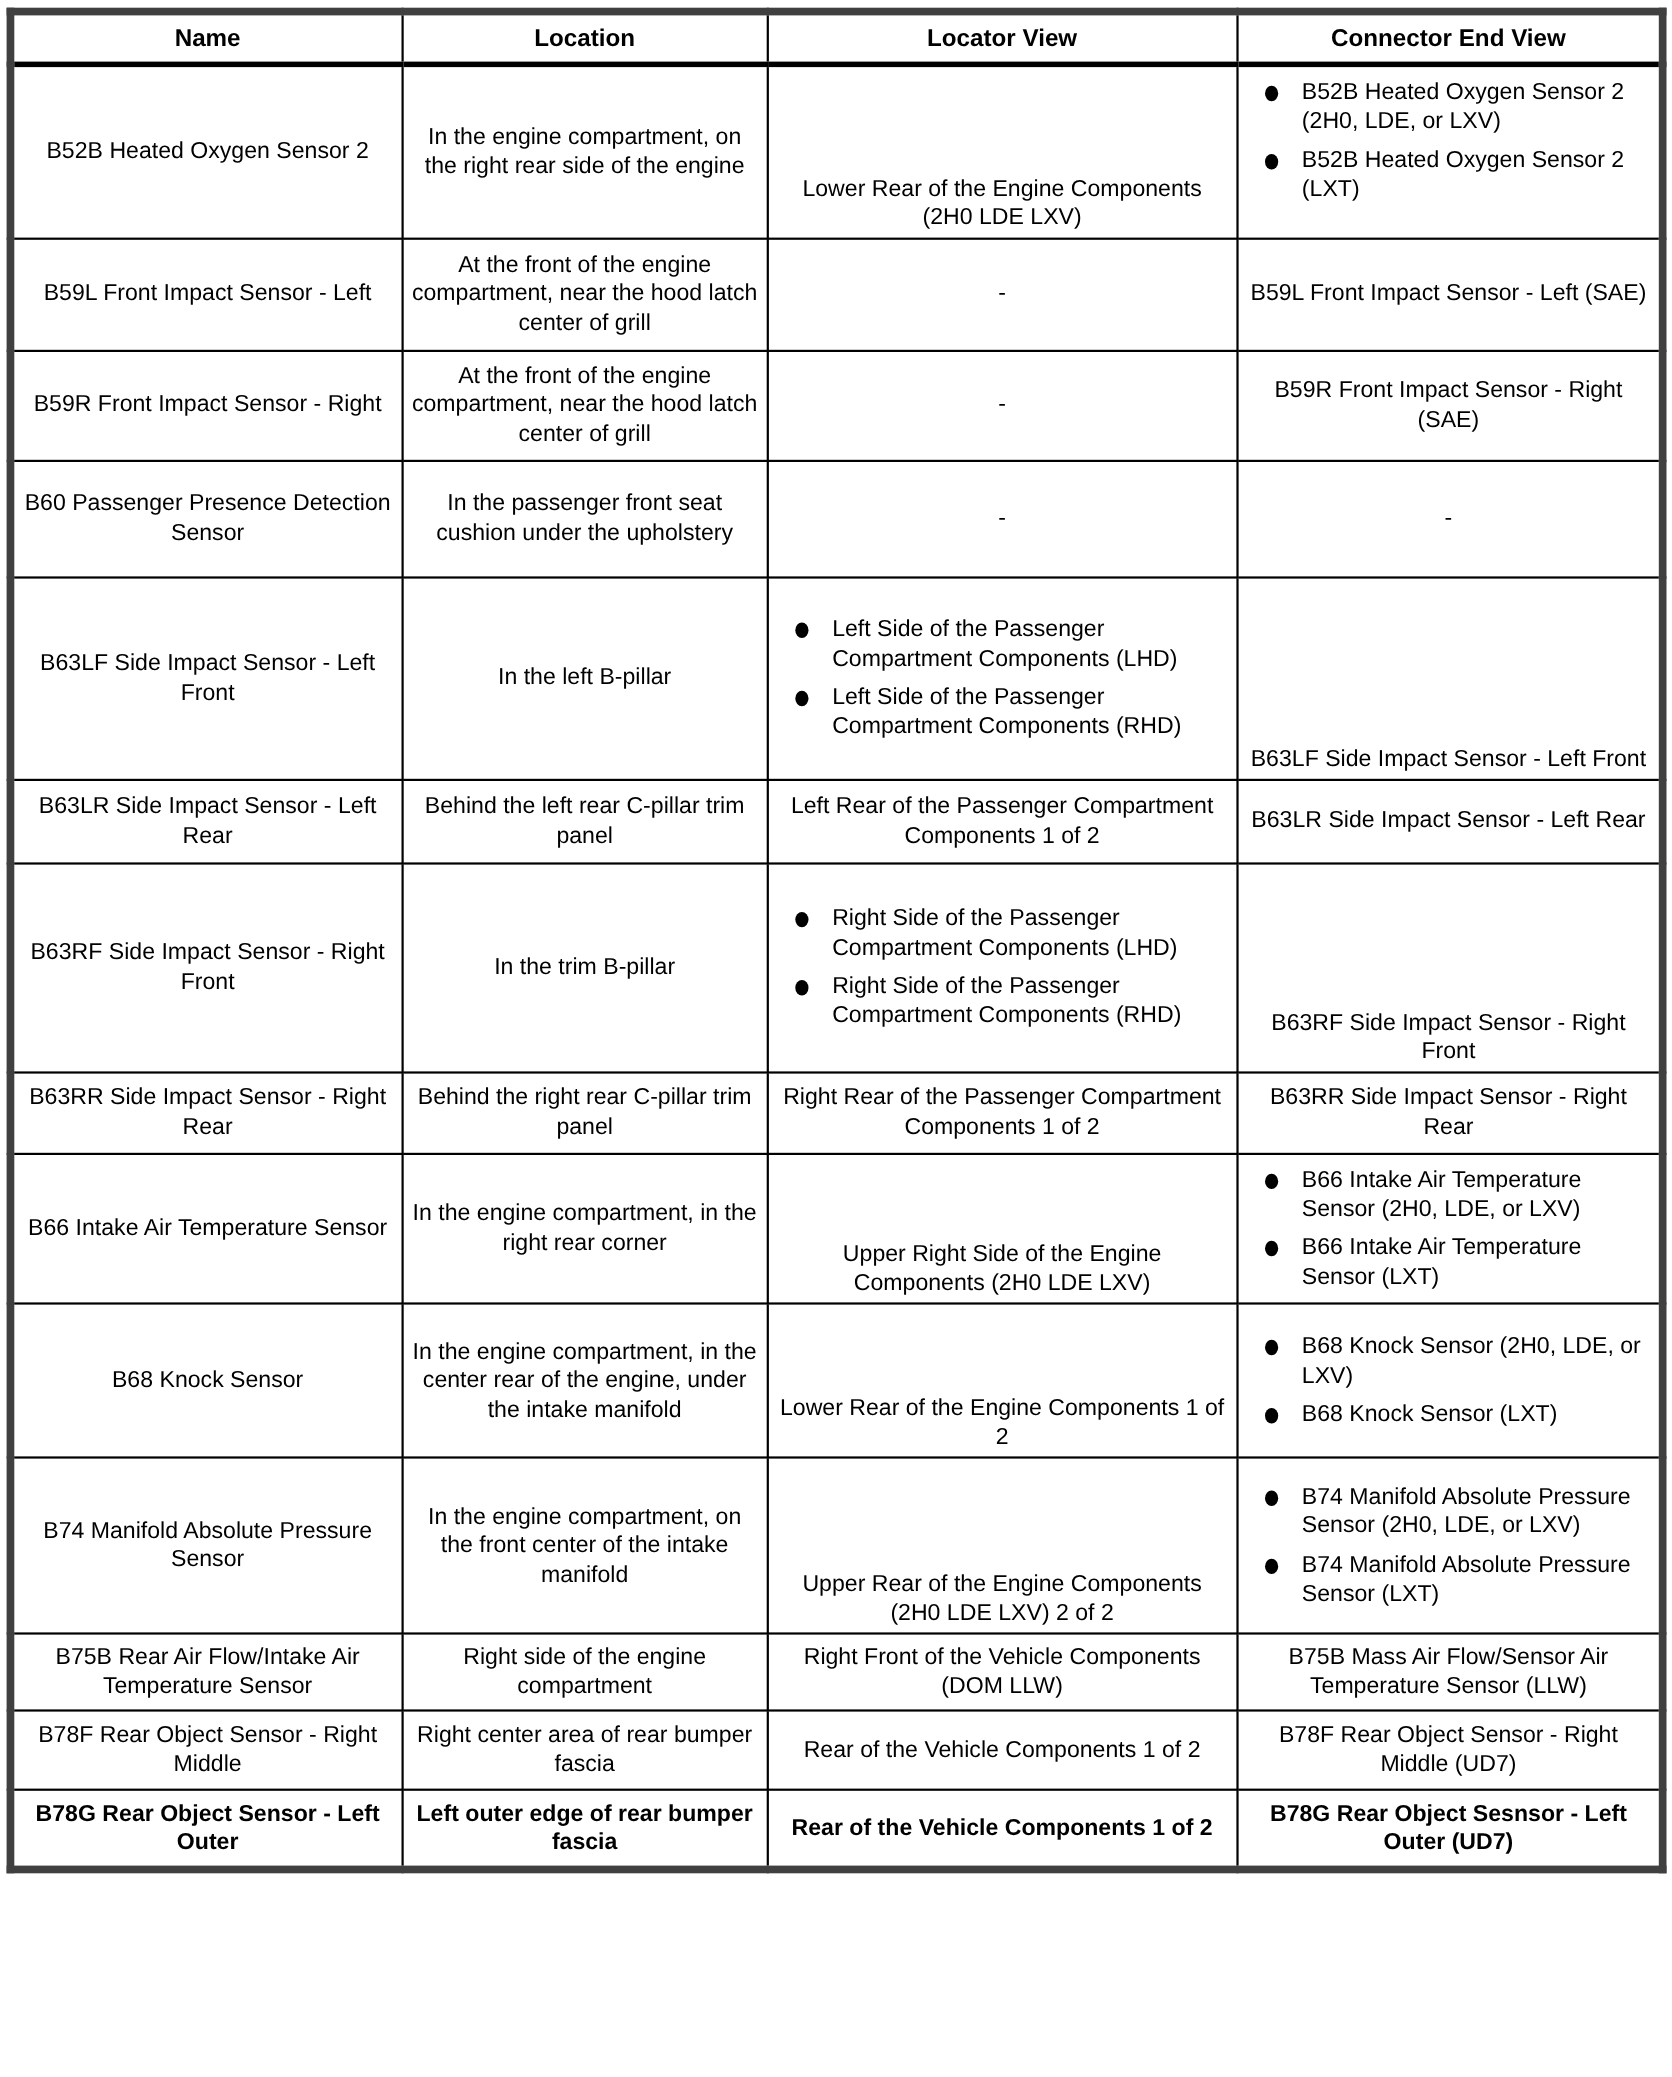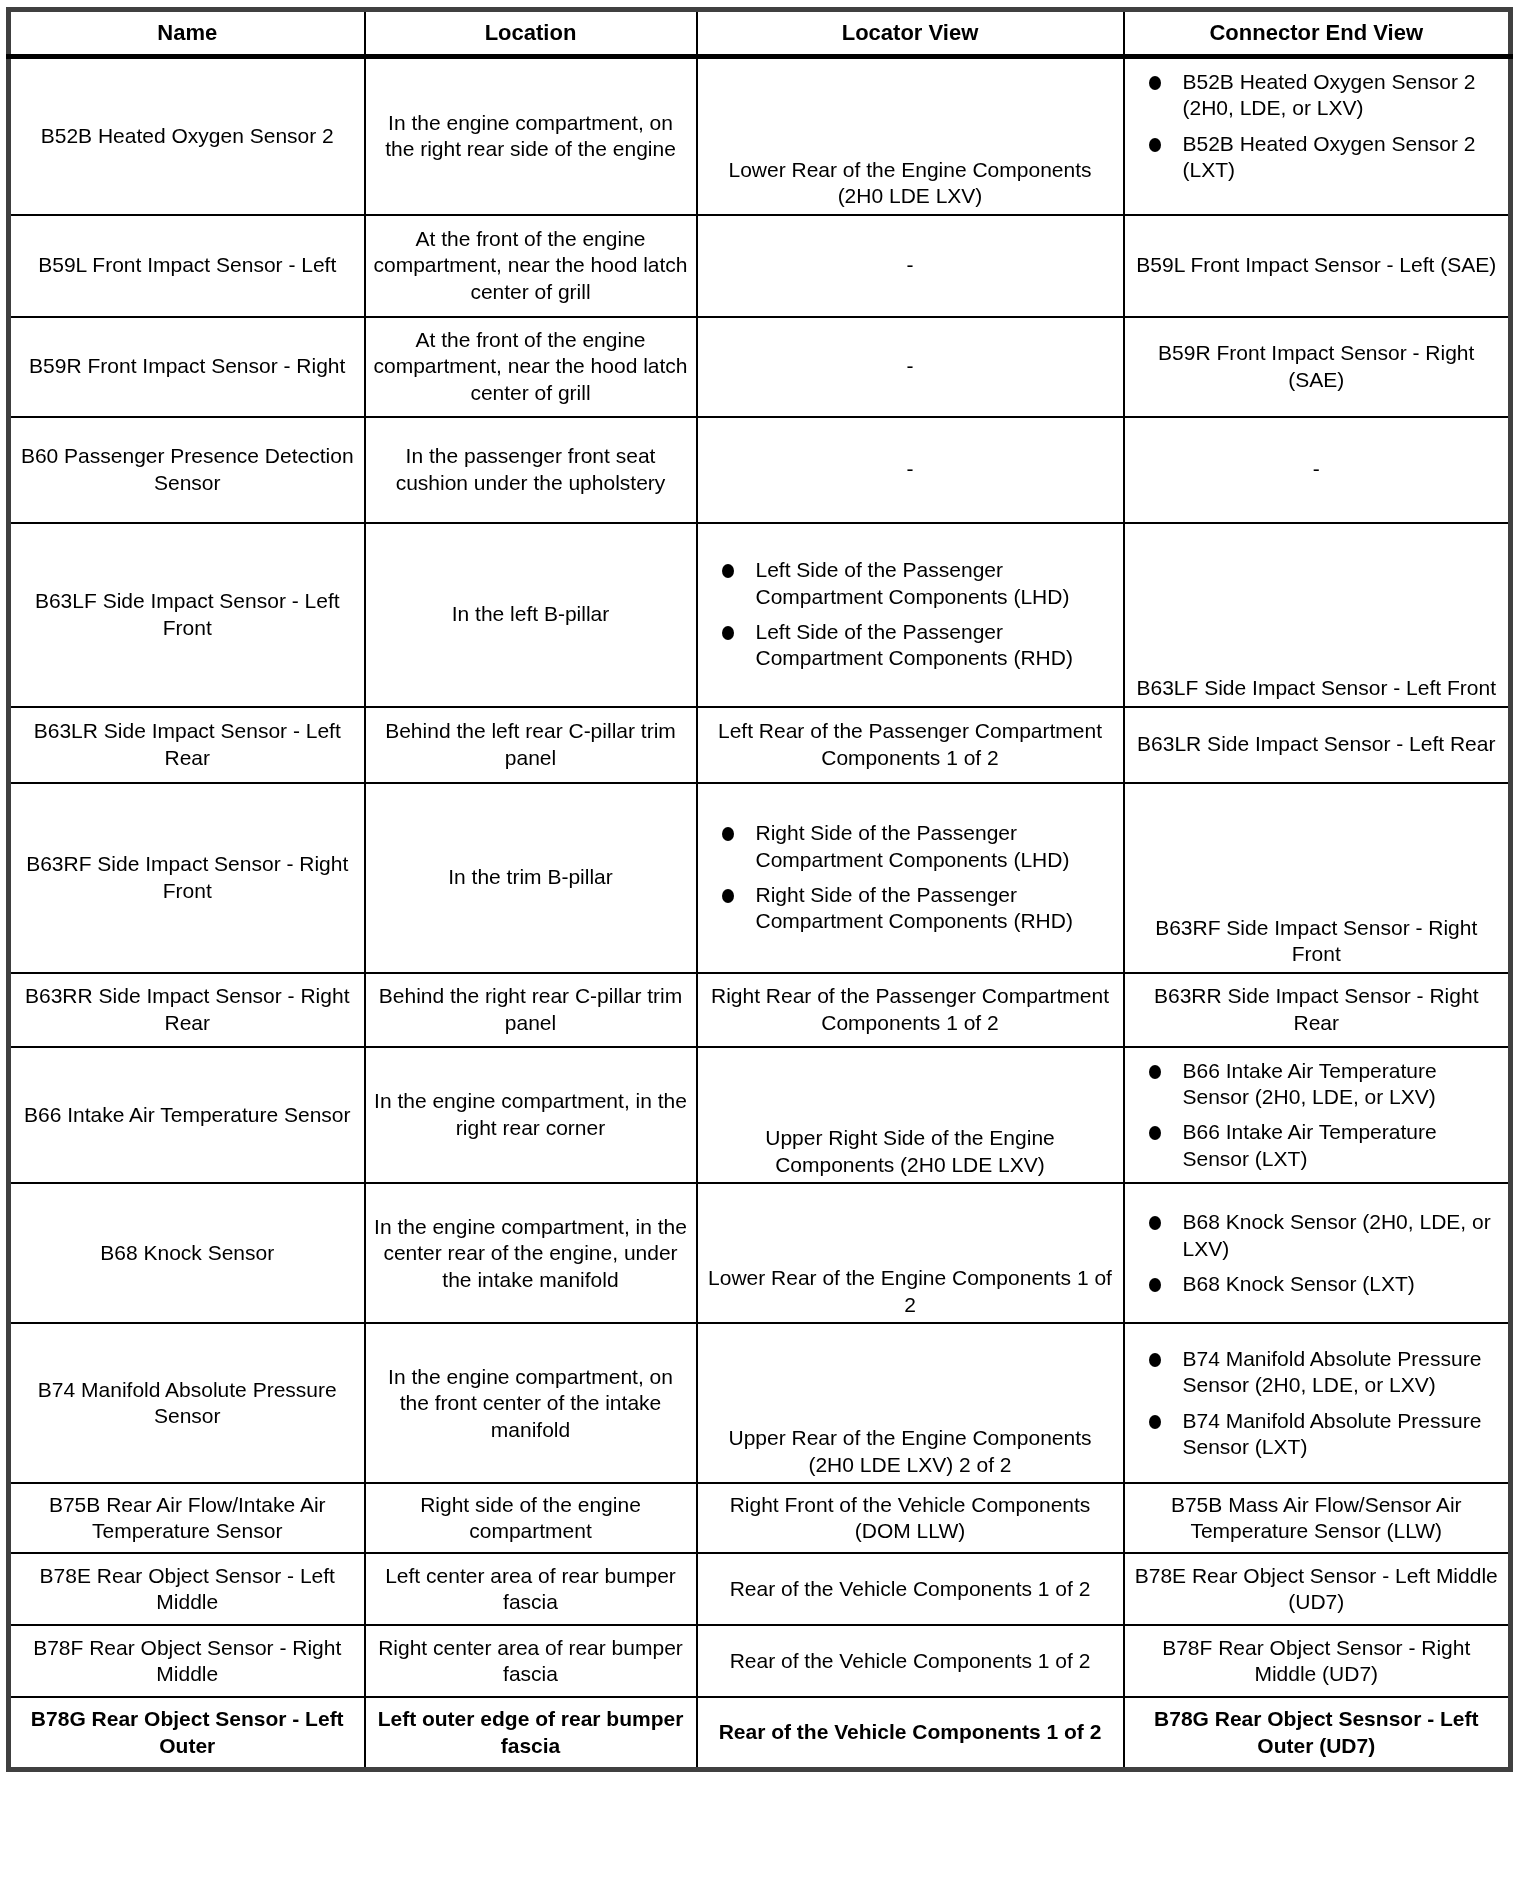--- a/index.html
+++ b/index.html
@@ -12,21 +12,21 @@
   .page {
     width: 1520px;
     height: 1888px;
     box-sizing: border-box;
     padding: 7px 6px;
   }
   table.comp-table {
     border-collapse: collapse;
     table-layout: fixed;
     width: 1502px;
-    border: 5px solid #404040;
+    border: 7px solid #404040;
   }
   col.c-name      { width: 356px; }
   col.c-location  { width: 332px; }
   col.c-locator   { width: 427px; }
   col.c-connector { width: 387px; }
 
   th {
     font-size: 22px;
     font-weight: bold;
     text-align: center;
@@ -207,26 +207,20 @@
       </td>
     </tr>
 
     <tr style="height:70px;">
       <td class="name"><span>B75B Rear Air Flow/Intake Air Temperature Sensor</span></td>
       <td class="txt"><span>Right side of the engine compartment</span></td>
       <td class="txt"><span>Right Front of the Vehicle Components (DOM LLW)</span></td>
       <td class="txt"><span>B75B Mass Air Flow/Sensor Air Temperature Sensor (LLW)</span></td>
     </tr>
 
-    <tr style="height:72px;">
-      <td class="name"><span>B78E Rear Object Sensor - Left Middle</span></td>
-      <td class="txt"><span>Left center area of rear bumper fascia</span></td>
-      <td class="txt"><span>Rear of the Vehicle Components 1 of 2</span></td>
-      <td class="txt"><span>B78E Rear Object Sensor - Left Middle (UD7)</span></td>
-    </tr>
 
     <tr style="height:72px;">
       <td class="name"><span>B78F Rear Object Sensor - Right Middle</span></td>
       <td class="txt"><span>Right center area of rear bumper fascia</span></td>
       <td class="txt"><span>Rear of the Vehicle Components 1 of 2</span></td>
       <td class="txt"><span>B78F Rear Object Sensor - Right Middle (UD7)</span></td>
     </tr>
 
     <tr style="height:72px;font-weight:bold;">
       <td class="name"><span>B78G Rear Object Sensor - Left Outer</span></td>

